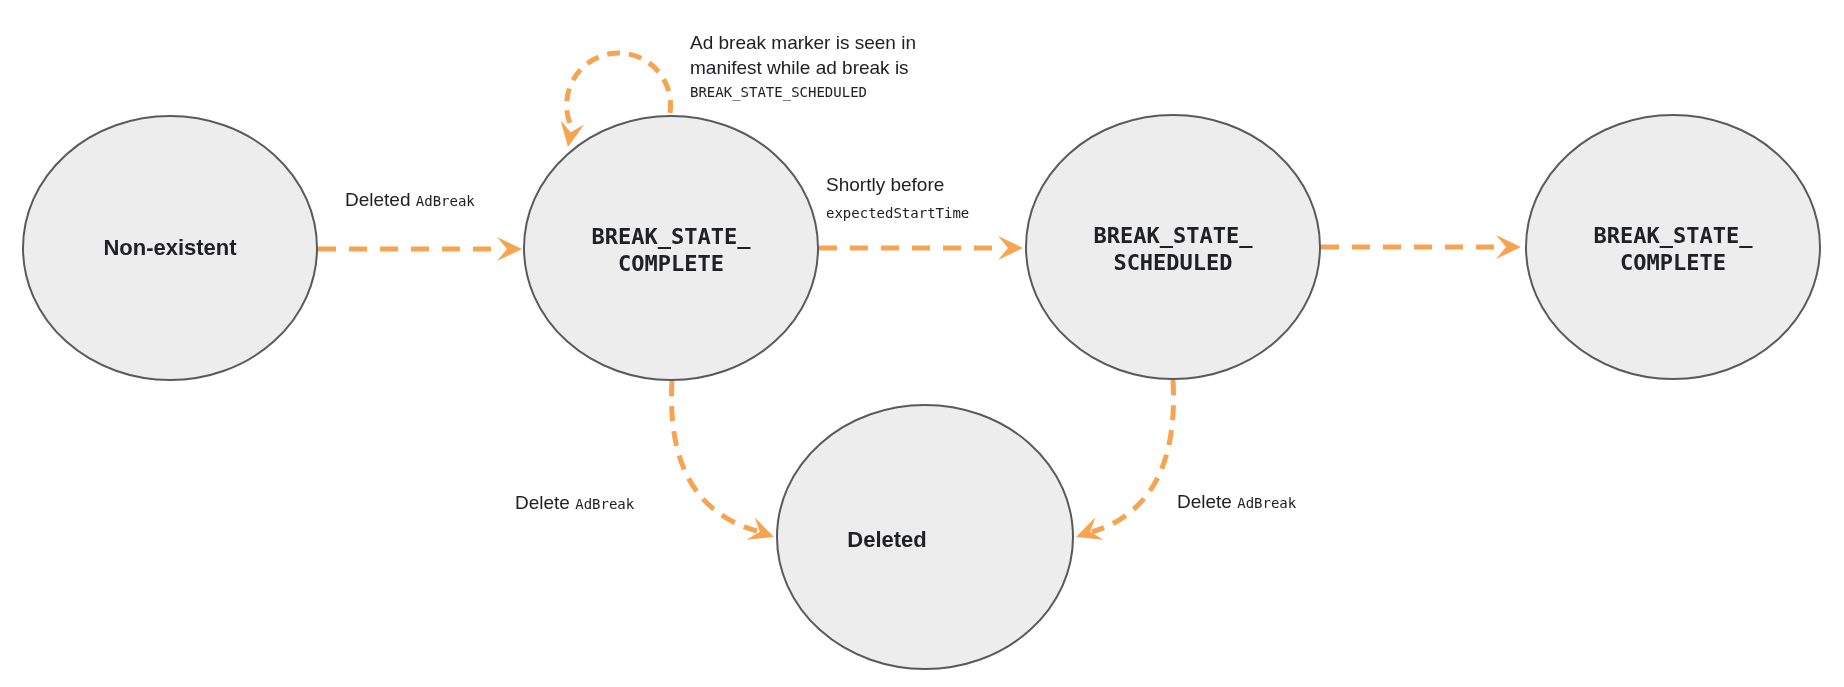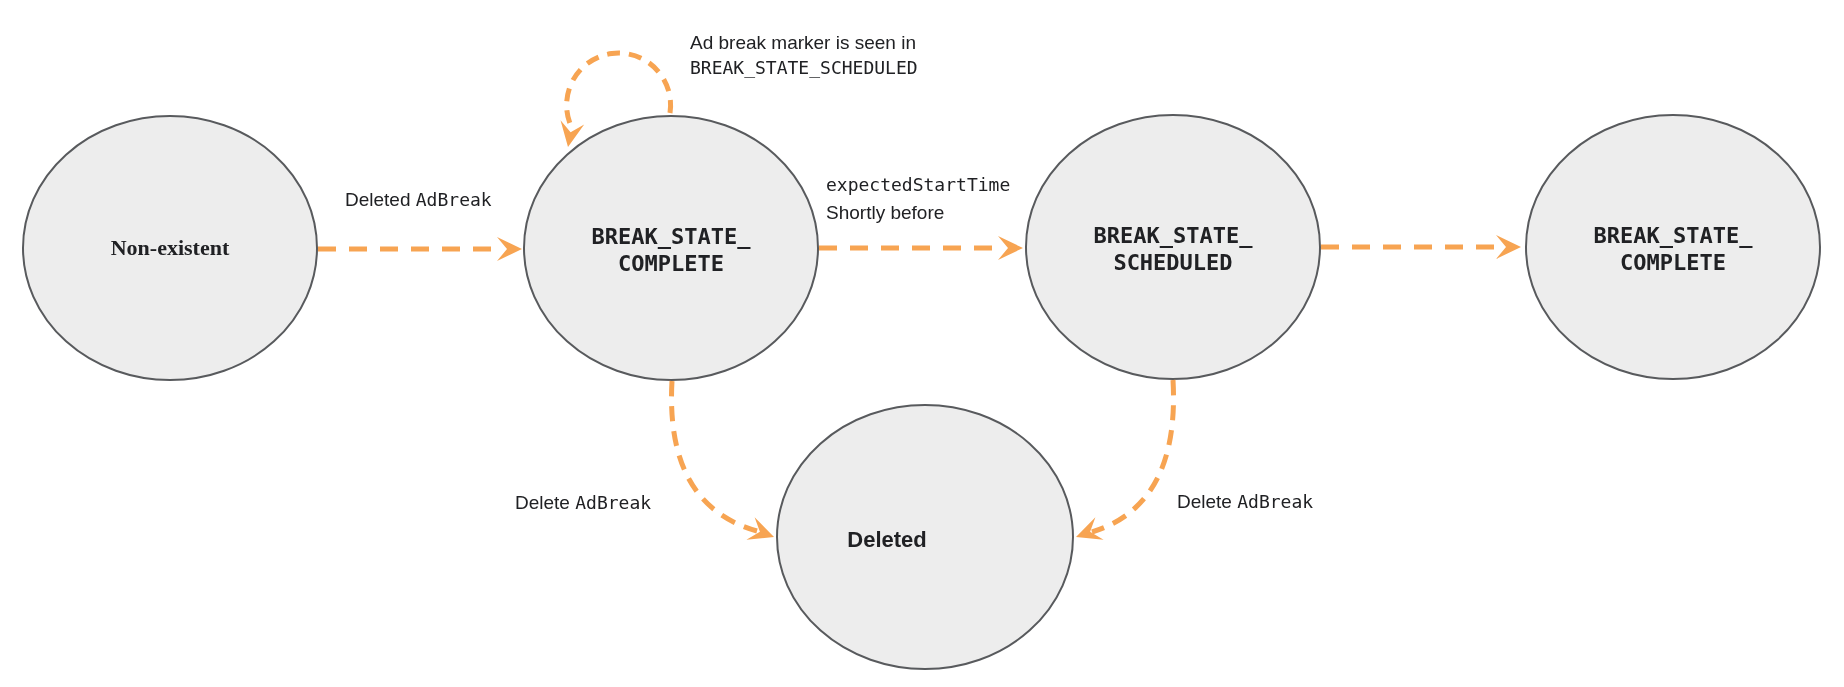--- a/index.html
+++ b/index.html
@@ -36,21 +36,21 @@
   .mono-bold{font:700 22px "DejaVu Sans Mono", monospace;line-height:27px;text-align:center;}
 
   .edge-label{
     position:absolute;
     font:400 19px "Liberation Sans", sans-serif;
     line-height:25px;
     color:var(--text);
     white-space:nowrap;
   }
   .edge-label .line{display:block;}
-  .code{font-family:"DejaVu Sans Mono", monospace;font-size:18px;}
+  .code{font-family:"DejaVu Sans Mono", monospace;font-size:14px;}
   .lh28{line-height:28px;}
   .lh27{line-height:27px;}
 </style>
 </head>
 <body>
 
 <div class="canvas">
 
   <svg width="1844" height="687" viewBox="0 0 1844 687">
 
@@ -72,21 +72,21 @@
     <path class="edge dash-line" d="M1321,247 H1499"></path>
     <path class="head" d="M0,0 L-25,-12 L-15,0 L-25,12 Z" transform="translate(1521,247)"></path>
 
     <path class="edge dash-curve" d="M672,381 Q665,505 757,531"></path>
     <path class="head" d="M0,0 L-25,-12 L-15,0 L-25,12 Z" transform="translate(774,537) rotate(20)"></path>
 
     <path class="edge dash-curve" d="M1173,380 Q1180,505 1092,532"></path>
     <path class="head" d="M0,0 L-25,-12 L-15,0 L-25,12 Z" transform="translate(1076,537) rotate(160)"></path>
   </svg>
 
-  <div class="state-label sans-bold" style="left:170px;top:248px;font-family:Liberation Serif, serif;">Non-existent</div>
+  <div class="state-label sans-bold" style="left:170px;top:248px;">Non-existent</div>
 
   <div class="state-label mono-bold" style="left:671px;top:250px;">
     <span class="line" style="display:block">BREAK_STATE_</span>
     <span class="line" style="display:block">COMPLETE</span>
   </div>
 
   <div class="state-label mono-bold" style="left:1173px;top:249px;">
     <span class="line" style="display:block">BREAK_STATE_</span>
     <span class="line" style="display:block">SCHEDULED</span>
   </div>
@@ -97,26 +97,27 @@
   </div>
 
   <div class="state-label sans-bold" style="left:887px;top:540px;">Deleted</div>
 
   <div class="edge-label" style="left:345px;top:187px;">
     <span>Deleted </span><span class="code">AdBreak</span>
   </div>
 
   <div class="edge-label" style="left:690px;top:30px;">
     <span class="line">Ad break marker is seen in</span>
+    <span class="line">manifest while ad break is</span>
     <span class="line code">BREAK_STATE_SCHEDULED</span>
   </div>
 
   <div class="edge-label lh28" style="left:826px;top:171px;">
+    <span class="line">Shortly before</span>
     <span class="line code">expectedStartTime</span>
-    <span class="line">Shortly before</span>
   </div>
 
 
   <div class="edge-label" style="left:515px;top:490px;">
     <span>Delete </span><span class="code">AdBreak</span>
   </div>
 
   <div class="edge-label" style="left:1177px;top:489px;">
     <span>Delete </span><span class="code">AdBreak</span>
   </div>

